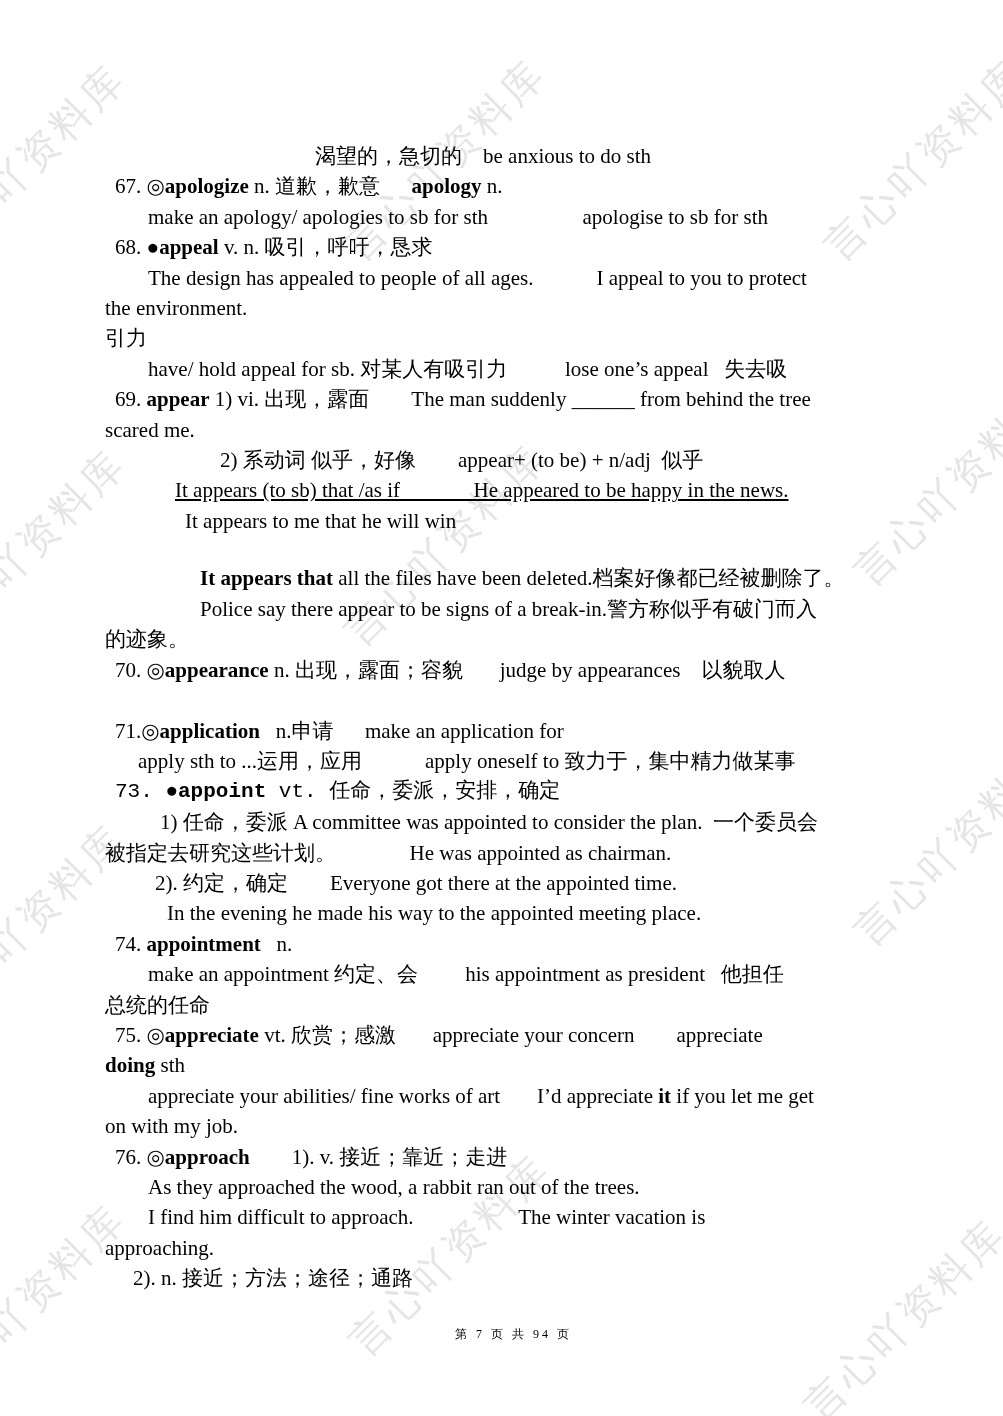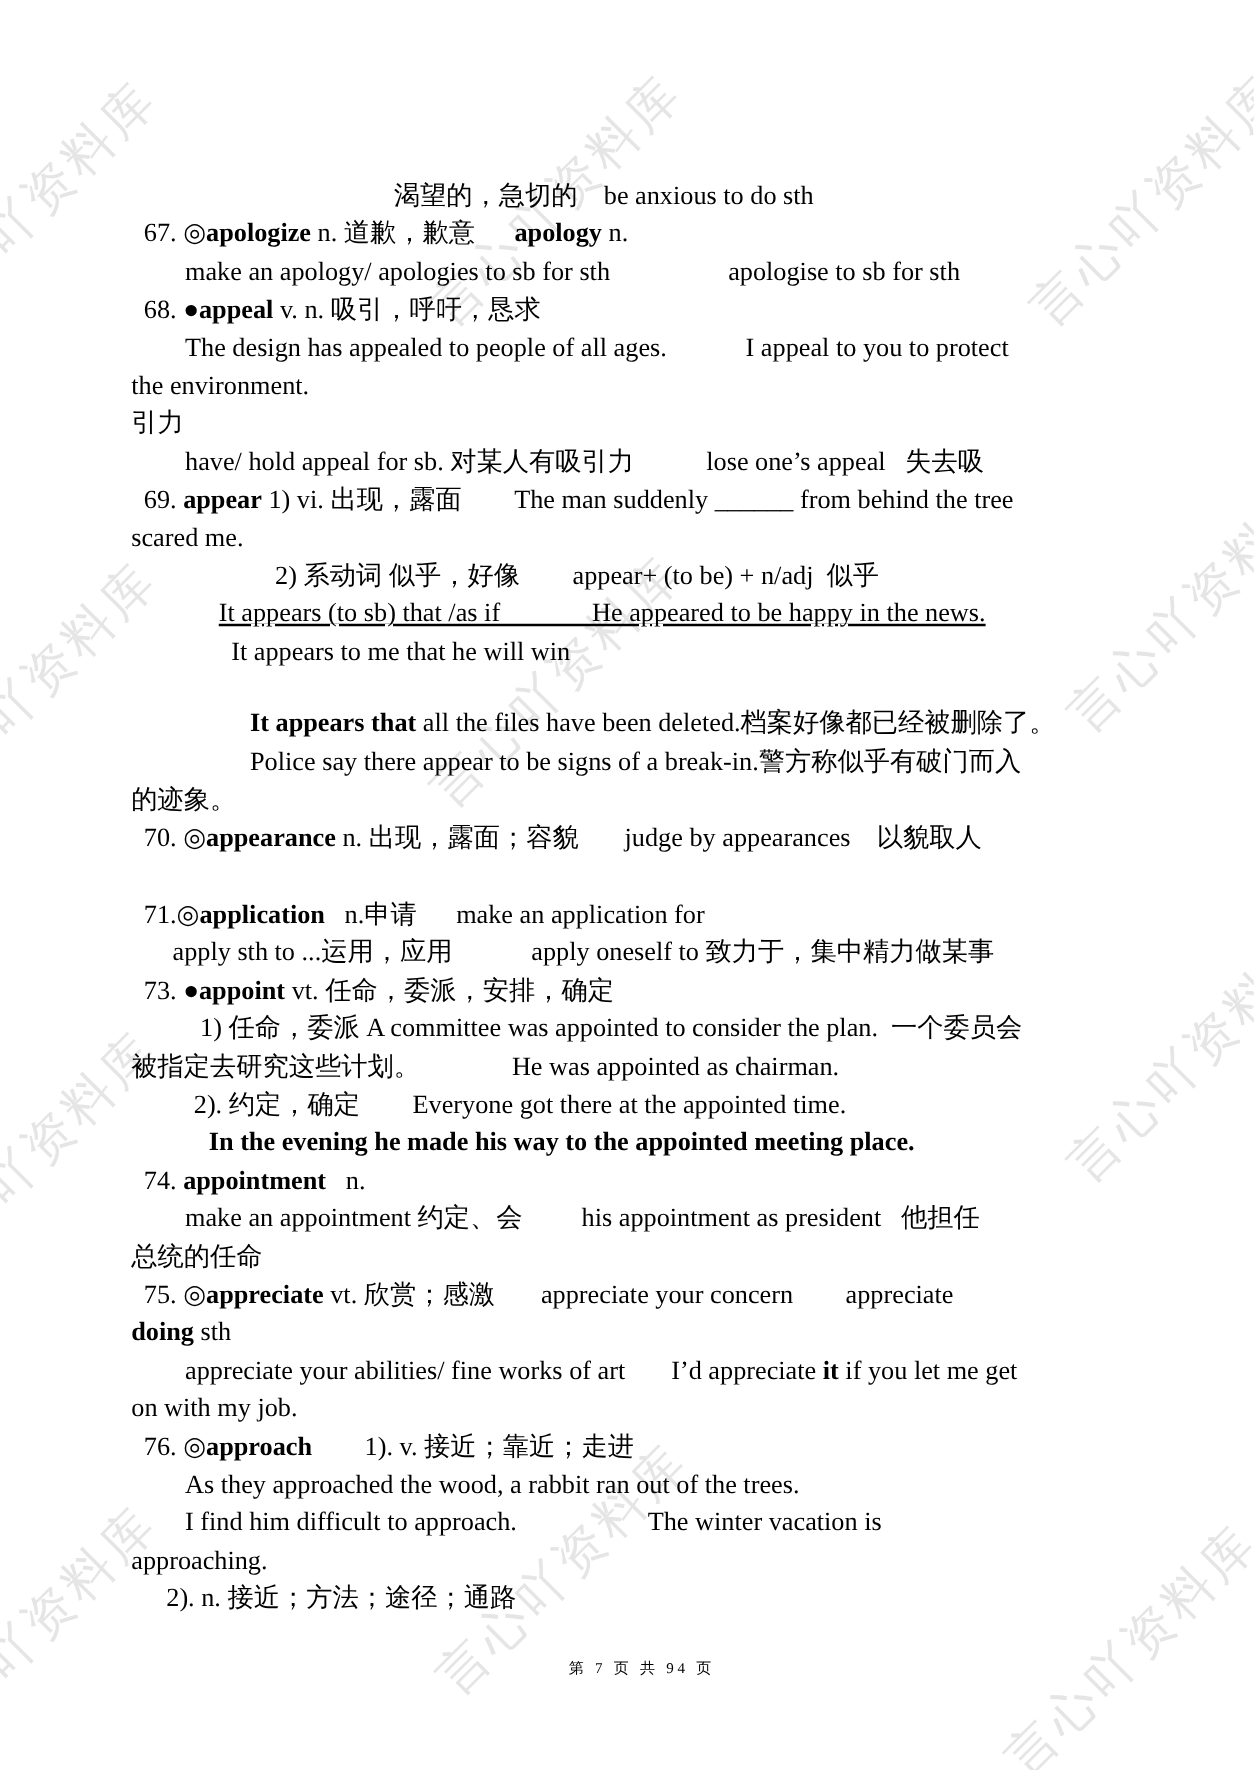--- a/index.html
+++ b/index.html
@@ -88,25 +88,25 @@
       <div class="line" style="padding-left: 0px;"><span class="seg">scared me.</span></div>
       <div class="line" style="padding-left: 115px;"><span class="seg">2) 系动词 似乎，好像        appear+ (to be) + n/adj  似乎</span></div>
       <div class="line" style="padding-left: 70px; text-decoration: underline;"><span class="seg">It appears (to sb) that /as if              He appeared to be happy in the news.</span></div>
       <div class="line" style="padding-left: 80px;"><span class="seg">It appears to me that he will win</span></div>
       <div class="line" style="padding-left: 95px; margin-top: 27px;"><span class="seg bold">It appears that</span><span class="seg"> all the files have been deleted.档案好像都已经被删除了。</span></div>
       <div class="line" style="padding-left: 95px;"><span class="seg">Police say there appear to be signs of a break-in.警方称似乎有破门而入</span></div>
       <div class="line" style="padding-left: 0px;"><span class="seg">的迹象。</span></div>
       <div class="line" style="padding-left: 10px;"><span class="seg">70. ◎</span><span class="seg bold">appearance</span><span class="seg"> n. 出现，露面；容貌       judge by appearances    以貌取人</span></div>
       <div class="line" style="padding-left: 10px; margin-top: 31px;"><span class="seg">71.◎</span><span class="seg bold">application</span><span class="seg">   n.申请      make an application for</span></div>
       <div class="line" style="padding-left: 33px;"><span class="seg">apply sth to ...运用，应用            apply oneself to 致力于，集中精力做某事</span></div>
-      <div class="line" style="padding-left: 10px;"><span class="seg">73. ●</span><span class="seg bold">appoint</span><span class="seg"> vt. 任命，委派，安排，确定</span></div>
+      <div class="line" style="padding-left: 10px; font-family: Liberation Mono, monospace;"><span class="seg">73. ●</span><span class="seg bold">appoint</span><span class="seg"> vt. 任命，委派，安排，确定</span></div>
       <div class="line" style="padding-left: 55px;"><span class="seg">1) 任命，委派 A committee was appointed to consider the plan.  一个委员会</span></div>
       <div class="line" style="padding-left: 0px;"><span class="seg">被指定去研究这些计划。              He was appointed as chairman.</span></div>
       <div class="line" style="padding-left: 50px;"><span class="seg">2). 约定，确定        Everyone got there at the appointed time.</span></div>
-      <div class="line" style="padding-left: 62px; font-weight: bold;"><span class="seg">In the evening he made his way to the appointed meeting place.</span></div>
+      <div class="line" style="padding-left: 62px;"><span class="seg">In the evening he made his way to the appointed meeting place.</span></div>
       <div class="line" style="padding-left: 10px;"><span class="seg">74. </span><span class="seg bold">appointment</span><span class="seg">   n.</span></div>
       <div class="line" style="padding-left: 43px;"><span class="seg">make an appointment 约定、会         his appointment as president   他担任</span></div>
       <div class="line" style="padding-left: 0px;"><span class="seg">总统的任命</span></div>
       <div class="line" style="padding-left: 10px;"><span class="seg">75. ◎</span><span class="seg bold">appreciate</span><span class="seg"> vt. 欣赏；感激       appreciate your concern        appreciate</span></div>
       <div class="line" style="padding-left: 0px;"><span class="seg bold">doing</span><span class="seg"> sth</span></div>
       <div class="line" style="padding-left: 43px;"><span class="seg">appreciate your abilities/ fine works of art       I’d appreciate </span><span class="seg bold">it</span><span class="seg"> if you let me get</span></div>
       <div class="line" style="padding-left: 0px;"><span class="seg">on with my job.</span></div>
       <div class="line" style="padding-left: 10px;"><span class="seg">76. ◎</span><span class="seg bold">approach</span><span class="seg">        1). v. 接近；靠近；走进</span></div>
       <div class="line" style="padding-left: 43px;"><span class="seg">As they approached the wood, a rabbit ran out of the trees.</span></div>
       <div class="line" style="padding-left: 43px;"><span class="seg">I find him difficult to approach.                    The winter vacation is</span></div>

